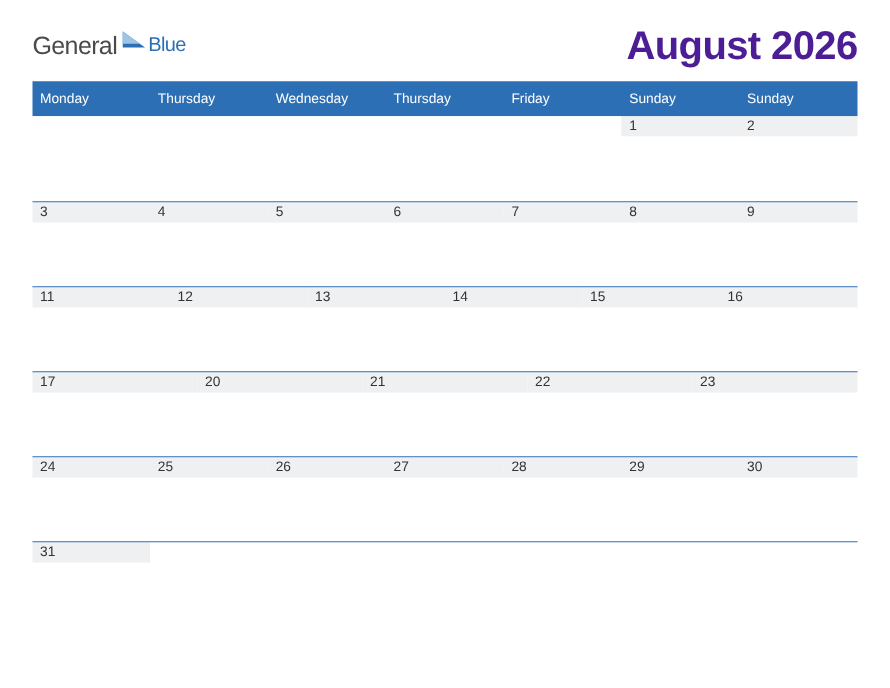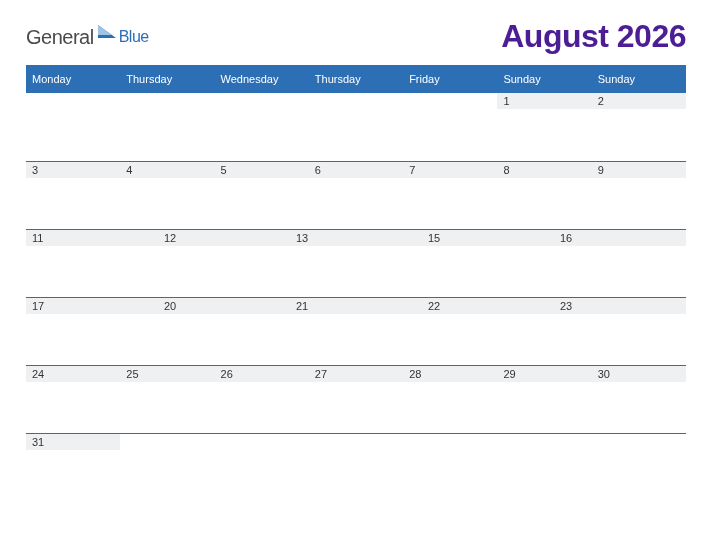--- a/index.html
+++ b/index.html
@@ -165,20 +165,23 @@
         <div class="cell">
           <div class="date-strip">11</div>
         </div>
         <div class="cell">
           <div class="date-strip">12</div>
         </div>
         <div class="cell">
           <div class="date-strip">13</div>
         </div>
         <div class="cell">
+          <div class="date-strip">14</div>
+        </div>
+        <div class="cell">
           <div class="date-strip">15</div>
         </div>
         <div class="cell">
           <div class="date-strip">16</div>
         </div>
       </div>
       <div class="week">
         <div class="cell">
           <div class="date-strip">17</div>
         </div>

